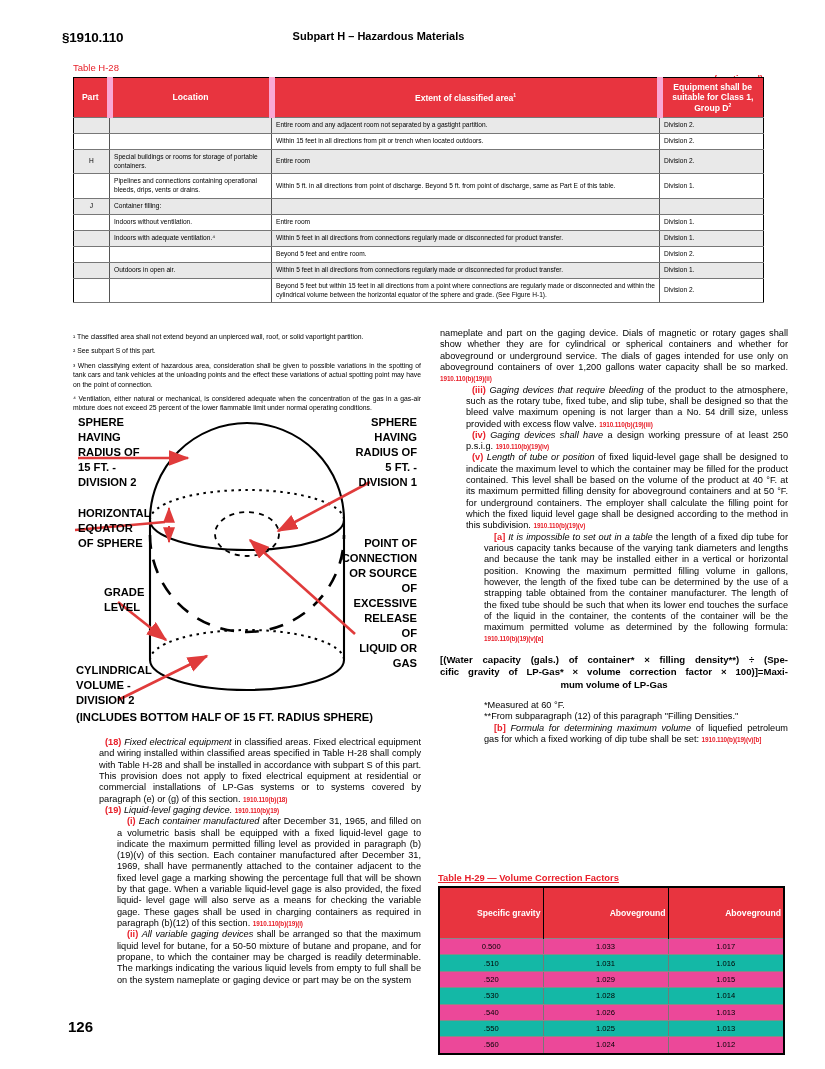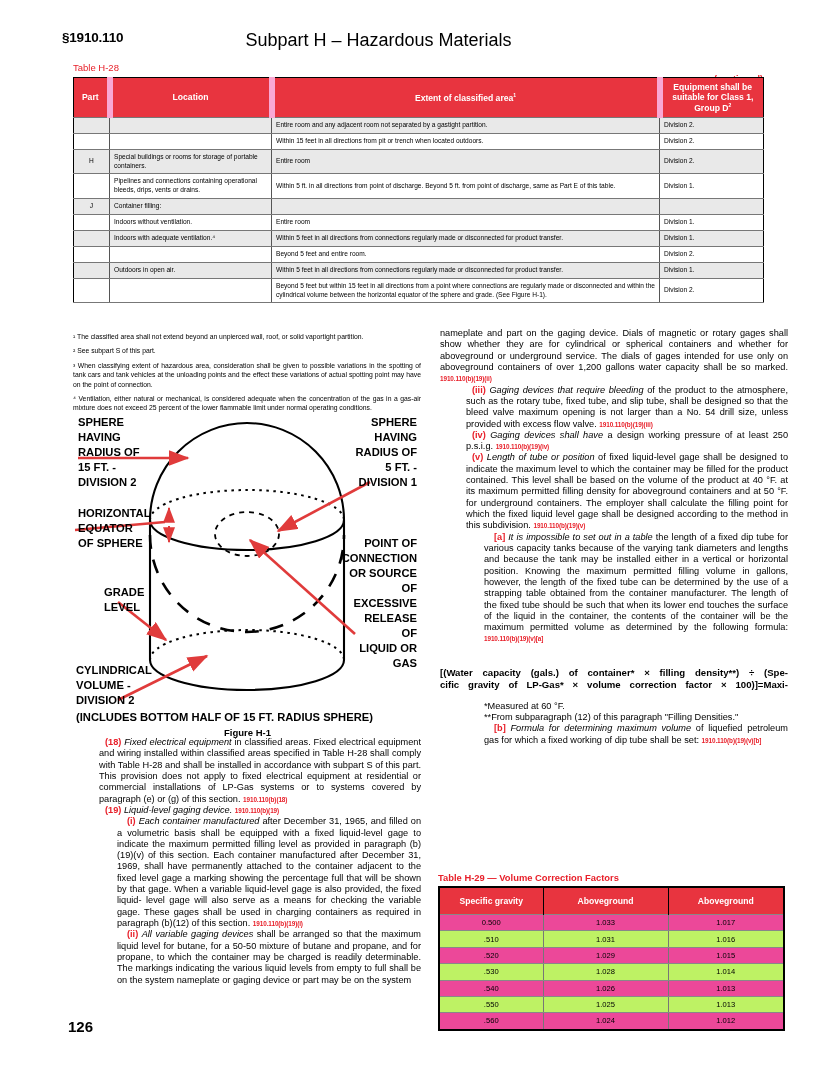--- a/index.html
+++ b/index.html
@@ -7,21 +7,21 @@
     width:825px;height:1069px;position:relative;
     font-family:"Liberation Sans", sans-serif;
     color:#000;
     -webkit-font-smoothing:antialiased;
   }
   .page{position:absolute;left:0;top:0;width:825px;height:1069px;overflow:hidden;}
 
   
   .runhead{position:absolute;left:0;top:30px;width:825px;height:20px;}
   .runhead .sec{position:absolute;left:62px;top:0;font-size:13.5px;font-weight:bold;letter-spacing:-.2px;}
-  .runhead .ttl{position:absolute;left:0;top:0;width:757px;text-align:center;font-size:18px;font-weight:normal;}
+  .runhead .ttl{position:absolute;left:0;top:0;width:757px;text-align:center;font-size:11px;font-weight:bold;}
 
   
   .tbl28-cap{position:absolute;left:73px;top:62px;width:690px;height:13px;}
   .tbl28-cap .lbl{position:absolute;left:0;top:0;font-size:9.5px;font-weight:normal;color:#e8202a;}
   .tbl28-cap .cont{position:absolute;left:0;top:12px;width:690px;text-align:right;font-size:9px;font-weight:bold;color:#e8202a;}
 
   table.t28{position:absolute;left:73px;top:77px;width:690px;border-collapse:collapse;
             table-layout:fixed;border:1.6px solid #000;}
   table.t28 th{background:#e8343f;color:#fff;font-size:8.6px;font-weight:bold;
                text-align:center;vertical-align:middle;padding:4px 3px;
@@ -54,38 +54,38 @@
   .col{position:absolute;width:348px;font-size:9.2px;line-height:1.23;text-align:justify;}
   .colL{left:73px;top:737px;}
   .colR{left:440px;top:328px;width:348px;}
   .col p{margin:0;}
   .hang{padding-left:26px;text-indent:-26px;}
   .hang2{padding-left:44px;text-indent:-22px;}
   .hang3{padding-left:44px;}
   .num{color:#e8202a;font-weight:bold;margin-left:32px;}
   .it{font-style:italic;}
   .ref{color:#e8202a;font-weight:bold;font-size:6.4px;letter-spacing:-.1px;}
-  .formula{margin-top:22px;margin-bottom:9px;font-weight:bold;font-size:9.6px;
+  .formula{margin-top:9px;margin-bottom:9px;font-weight:bold;font-size:9.6px;
            text-align:center;line-height:1.3;}
   .formula .jl{text-align:justify;text-align-last:justify;}
 
   
-  .tbl29-cap{position:absolute;left:438px;top:872px;font-size:9.4px;font-weight:bold;color:#e8202a;}
+  .tbl29-cap{position:absolute;left:438px;top:872px;font-size:9.4px;font-weight:bold;color:#e8202a;text-decoration:underline;}
   table.t29{position:absolute;left:438px;top:886px;width:345px;border-collapse:collapse;
             table-layout:fixed;border:2.2px solid #000;}
   table.t29 th{background:#e8343f;color:#fff;font-size:8.6px;font-weight:bold;
-               text-align:center;padding:8px 2px;border-left:1px solid #000;border-right:1px solid #000;}
+               text-align:right;padding:20px 2px;border-left:1px solid #000;border-right:1px solid #000;}
   table.t29 th.first{border-left:none;}
   table.t29 th.last{border-right:none;}
   table.t29 td{font-size:7.6px;text-align:center;padding:3.2px 2px;
                border-left:1px solid #777;border-right:1px solid #777;
                border-top:1px solid #888;border-bottom:1px solid #888;}
   table.t29 td.noL{border-left:none;}
   table.t29 td.noR{border-right:none;}
-  table.t29 tr.shade td{background:#bef264;}
+  table.t29 tr.shade td{background:#14b8a6;}
   table.t29 tr.plain td{background:#ec4899;}
 
   .pageno{position:absolute;left:68px;top:1018px;font-size:15px;font-weight:bold;}
 </style>
 </head>
 <body>
 
 <div class="page">
 
   <div class="runhead">
@@ -255,21 +255,20 @@
         <text x="34" y="184">GRADE</text>
         <text x="34" y="199">LEVEL</text>
 
         <text x="6" y="262">CYLINDRICAL</text>
         <text x="6" y="277">VOLUME -</text>
         <text x="6" y="292">DIVISION 2</text>
         <text x="6" y="309">(INCLUDES BOTTOM HALF OF 15 FT. RADIUS SPHERE)</text>
       </g>
     </svg>
   </div>
-  <div class="figcap">Figure H-1</div>
 
   <div class="col colL">
     <p class="hang">
       <span class="num">(18)</span>
       <span class="it">Fixed electrical equipment</span><span> in classified areas. Fixed electrical equipment and wiring installed within classified areas specified in Table H-28 shall comply with Table H-28 and shall be installed in accordance with subpart S of this part. This provision does not apply to fixed electrical equipment at residential or commercial installations of LP-Gas systems or to systems covered by paragraph (e) or (g) of this section. </span><span class="ref">1910.110(b)(18)</span>
     </p>
     <p class="hang">
       <span class="num">(19)</span>
       <span class="it">Liquid-level gaging device.</span><span> </span><span class="ref">1910.110(b)(19)</span>
     </p>
@@ -300,20 +299,21 @@
       <span class="it">Length of tube or position</span><span> of fixed liquid-level gage shall be designed to indicate the maximum level to which the container may be filled for the product contained. This level shall be based on the volume of the product at 40 °F. at its maximum permitted filling density for aboveground containers and at 50 °F. for underground containers. The employer shall calculate the filling point for which the fixed liquid level gage shall be designed according to the method in this subdivision. </span><span class="ref">1910.110(b)(19)(v)</span>
     </p>
     <p class="hang2">
       <span class="num">[a]</span>
       <span class="it">It is impossible to set out in a table</span><span> the length of a fixed dip tube for various capacity tanks because of the varying tank diameters and lengths and because the tank may be installed either in a vertical or horizontal position. Knowing the maximum permitted filling volume in gallons, however, the length of the fixed tube can be determined by the use of a strapping table obtained from the container manufacturer. The length of the fixed tube should be such that when its lower end touches the surface of the liquid in the container, the contents of the container will be the maximum permitted volume as determined by the following formula: </span><span class="ref">1910.110(b)(19)(v)[a]</span>
     </p>
 
     <div class="formula">
       <div class="jl">[(Water capacity (gals.) of container* × filling density**) ÷ (Spe-</div>
       <div class="jl">cific gravity of LP-Gas* × volume correction factor × 100)]=Maxi-</div>
+      <div>mum volume of LP-Gas</div>
     </div>
 
     <p class="hang3">*Measured at 60 °F.</p>
     <p class="hang3">**From subparagraph (12) of this paragraph "Filling Densities."</p>
 
     <p class="hang2">
       <span class="num">[b]</span>
       <span class="it">Formula for determining maximum volume</span><span> of liquefied petroleum gas for which a fixed working of dip tube shall be set: </span><span class="ref">1910.110(b)(19)(v)[b]</span>
     </p>
   </div>

